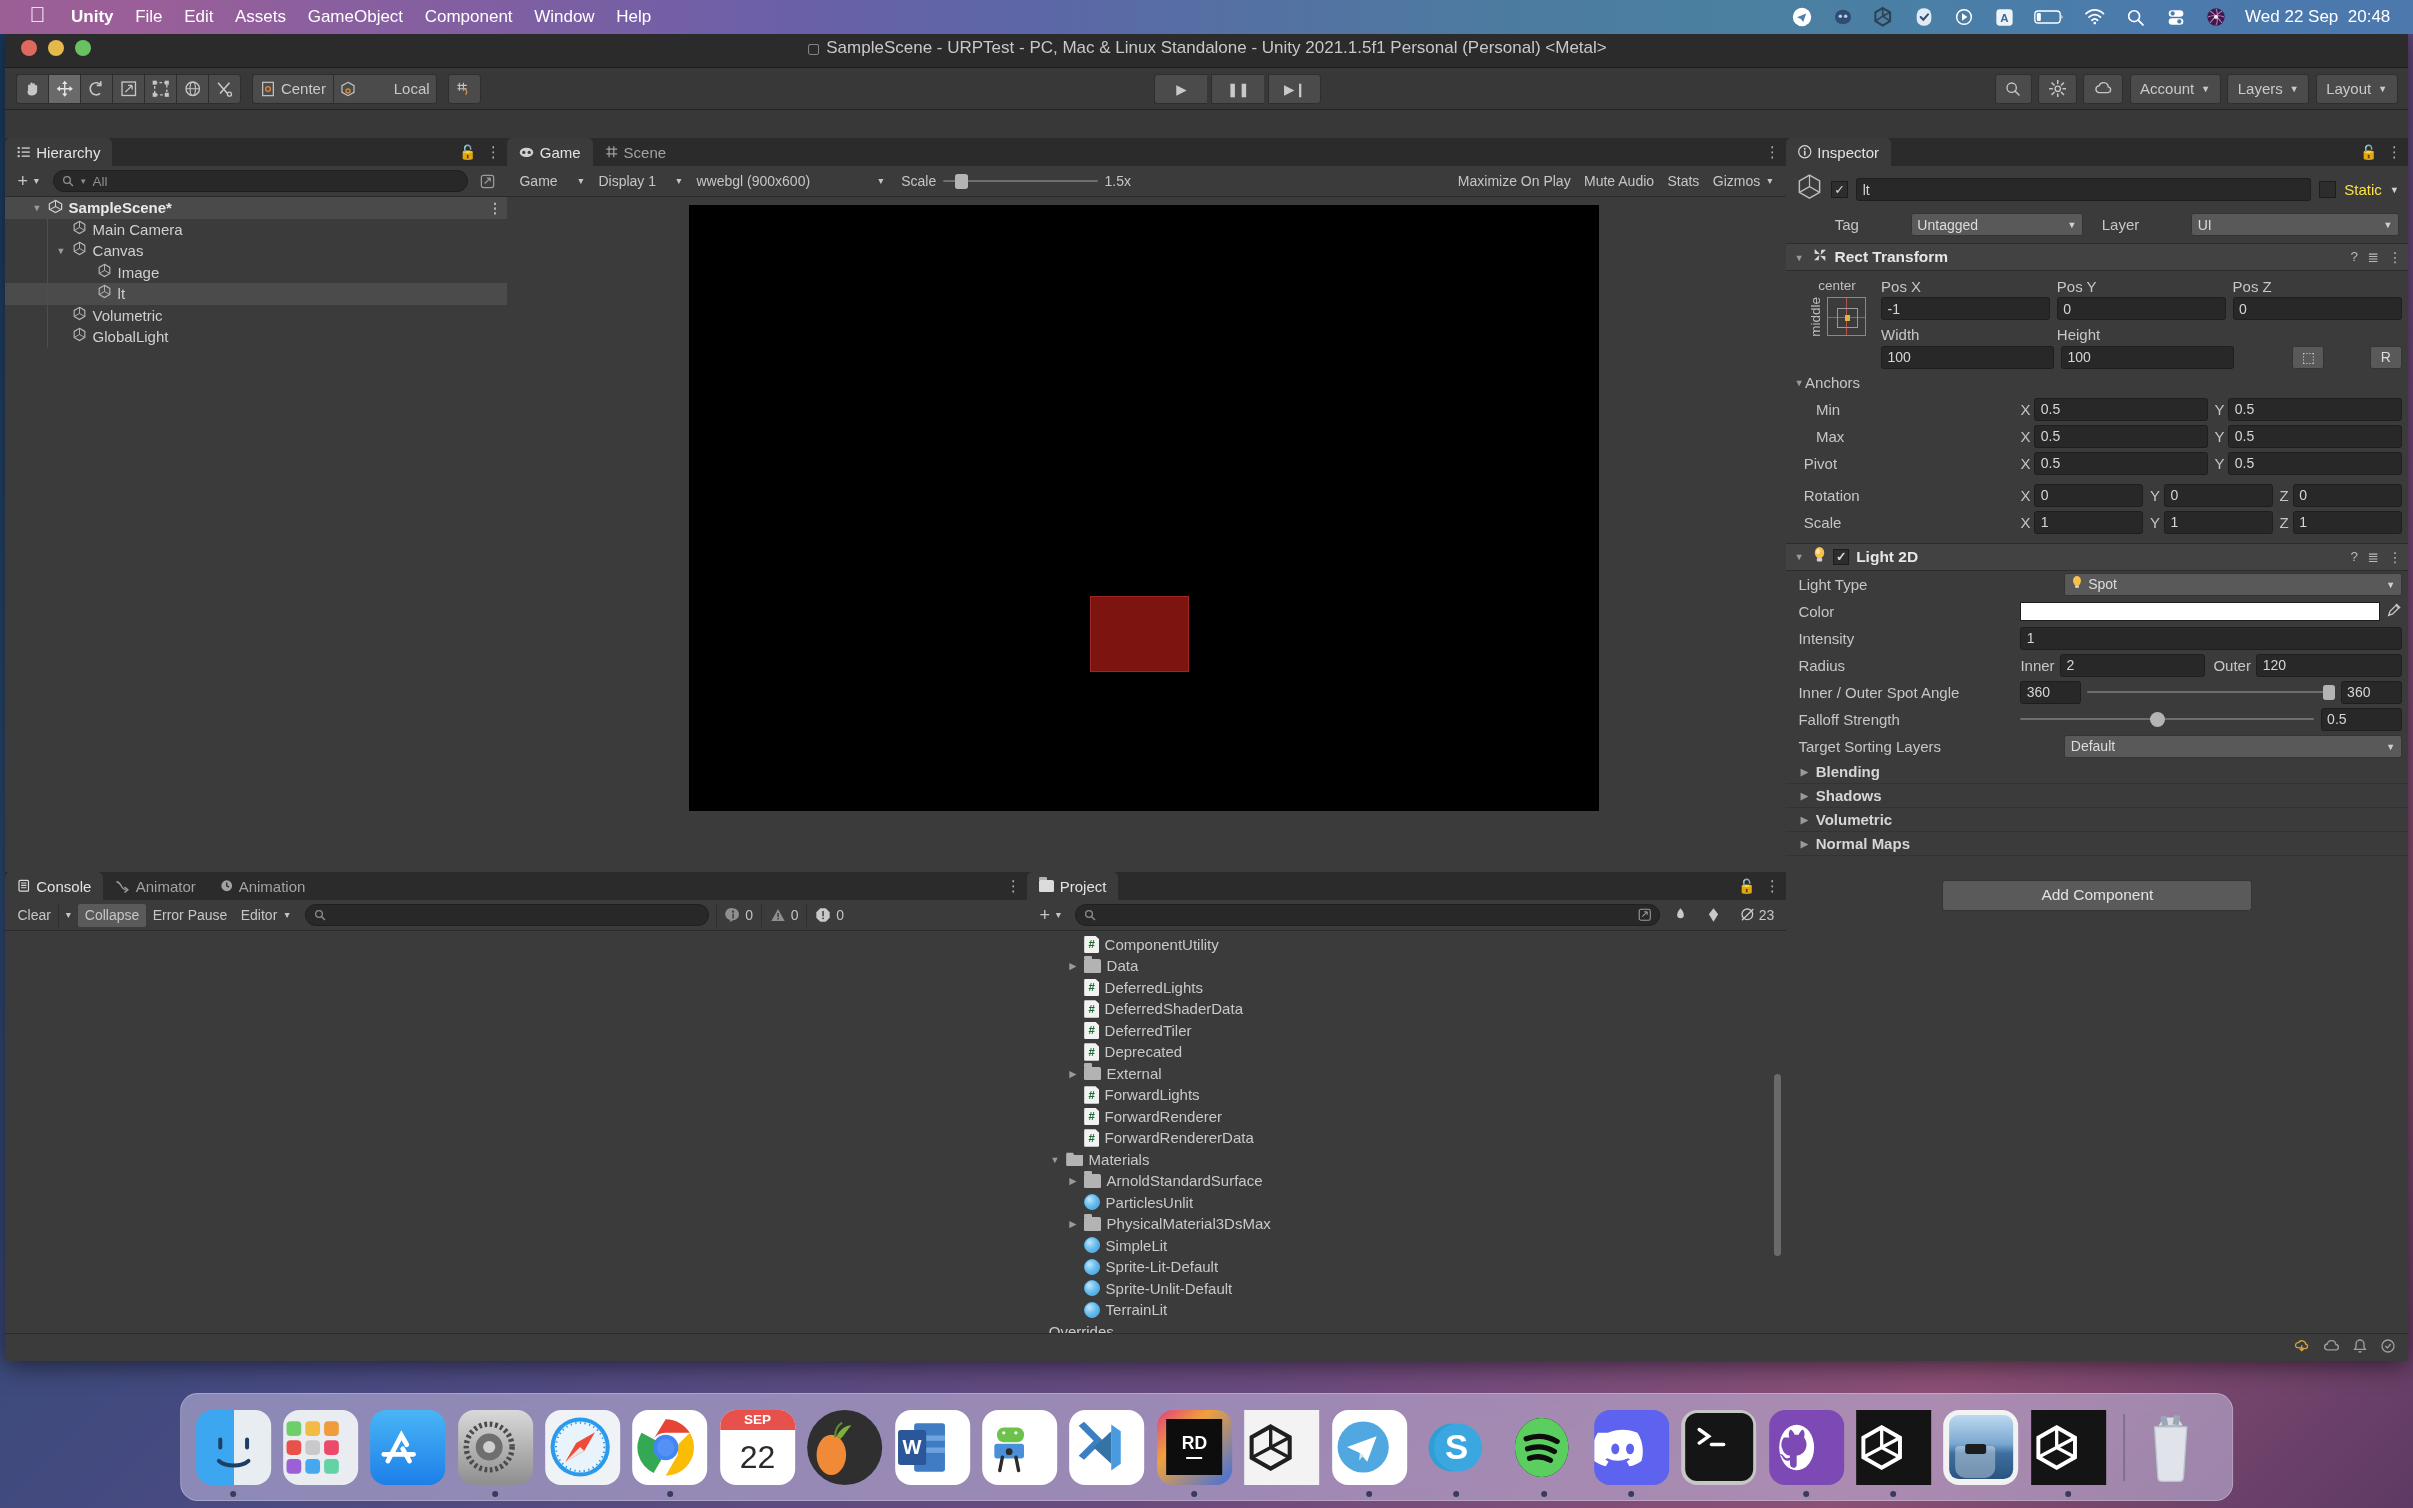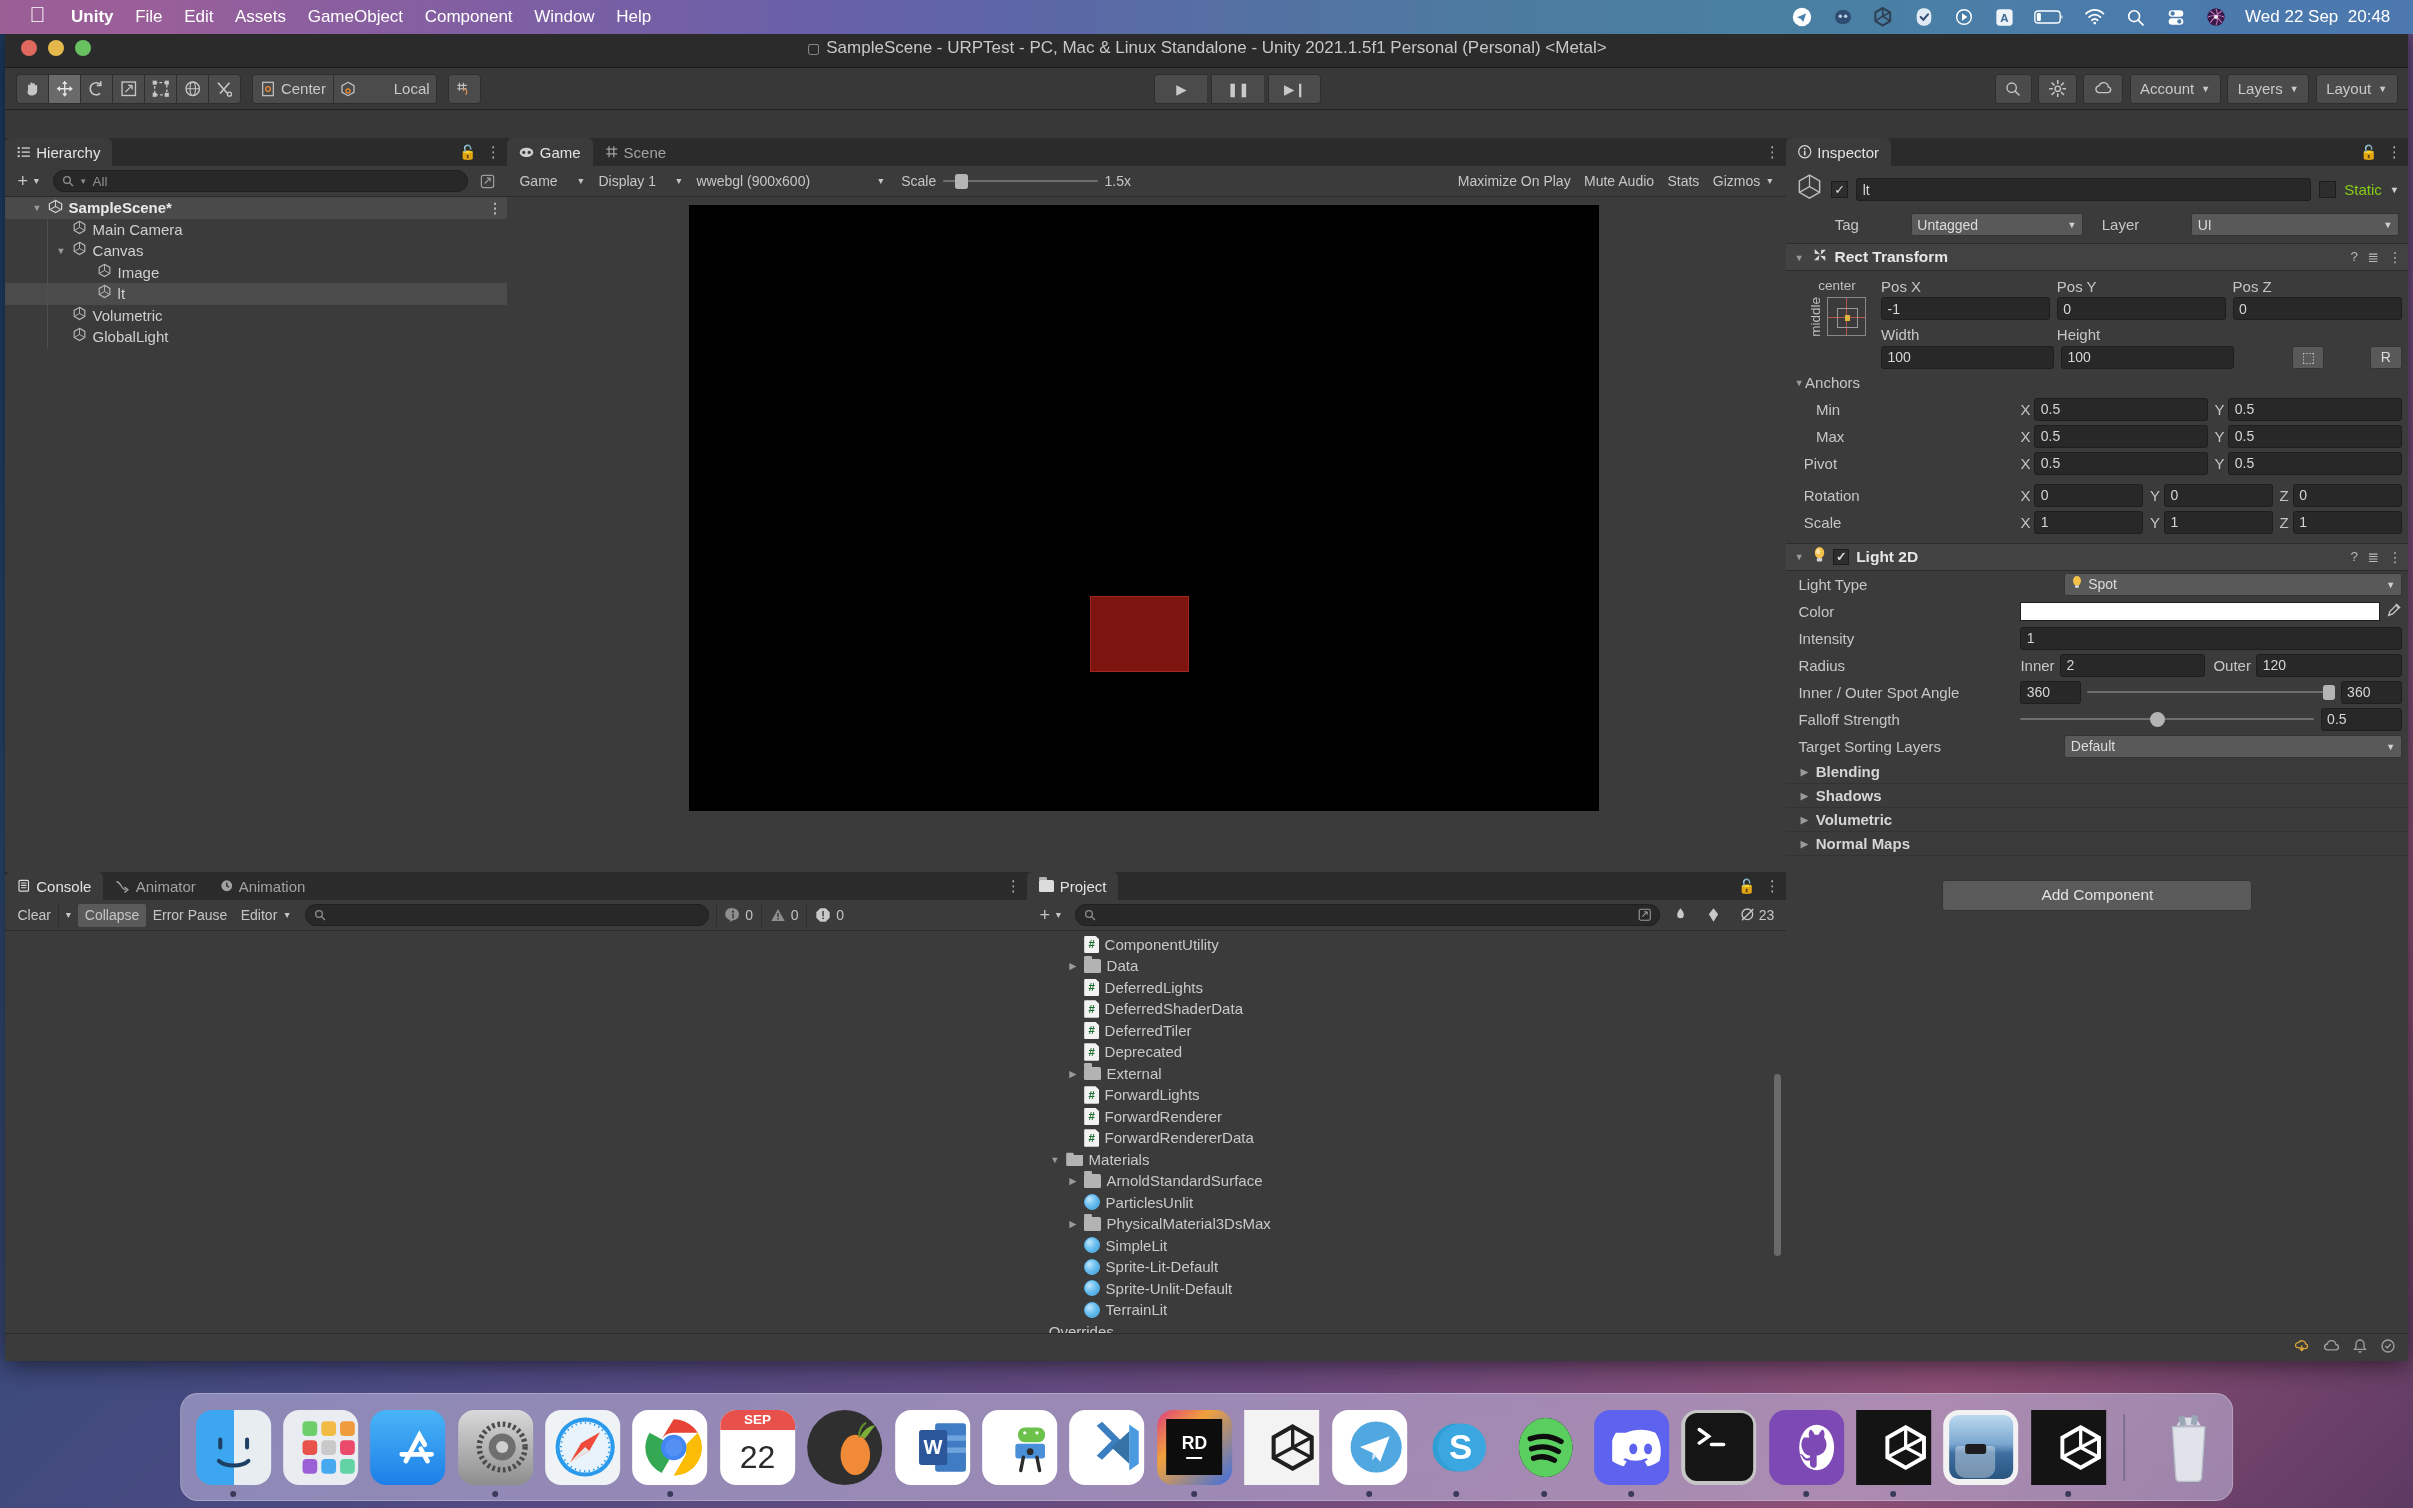--- a/index.html
+++ b/index.html
@@ -206,21 +206,21 @@
     position:absolute; left:50%; transform:translateX(-50%); bottom:6.7px;
     height:108px; padding:0 13.5px;
     background:rgba(198,190,225,.55);
     border:0.7px solid rgba(255,255,255,.25);
     border-radius:17.5px;
     display:flex; align-items:center; gap:9.4px;
     backdrop-filter:blur(13.5px);
     z-index:50;
   }
   .dockitem{ width:78px; height:78px; position:relative; display:flex; align-items:center; justify-content:center; }
-  .dockicon{ width:75px; height:75px; border-radius:16px; display:flex; align-items:center; justify-content:flex-end; overflow:hidden; position:relative;}
+  .dockicon{ width:75px; height:75px; border-radius:16px; display:flex; align-items:center; justify-content:space-between; overflow:hidden; position:relative;}
   .rundot{ position:absolute; bottom:-10.8px; left:50%; transform:translateX(-50%); width:6px; height:6px; border-radius:50%; background:#3a3a5a; }
   .dock-sep{ width:1.3px; height:67px; background:rgba(90,90,110,.5); margin:0 6.7px; }
 </style>
 </head>
 <body>
 
 <div id="desktop"></div>
 
 <div id="menubar">
   <span class="apple"></span>
@@ -625,21 +625,21 @@
     <div class="insp-head">
       <span>
         <svg width="27" height="30" viewBox="0 0 40 44">
             <path d="M20 3l15 8.5v17L20 37 5 28.5v-17z" fill="none" stroke="#bdbdbd" stroke-width="2.2"></path>
             <path d="M20 3v17l15 8.5M20 20L5 28.5" stroke="#bdbdbd" stroke-width="1.8" fill="none"></path>
           </svg>
       </span>
       <span class="chk">✓</span>
       <span class="txtfield" style="flex:1">lt</span>
       <span class="chk"></span>
-      <span style="color:#84cc16;font-size:15px">Static</span>
+      <span style="color:#fde047;font-size:15px">Static</span>
       <span style="color:#cfcfcf;font-size:9.4px">▼</span>
     </div>
     <div class="insp-head" style="padding-top:0">
       <span style="width:31px"></span>
       <span style="color:#c6c6c6;font-size:15px">Tag</span>
       <span class="dropdown" style="width:172px">
         <span>Untagged</span>
           <span class="caret">▼</span>
       </span>
       <span style="color:#c6c6c6;font-size:15px;margin-left:10.8px">Layer</span>

